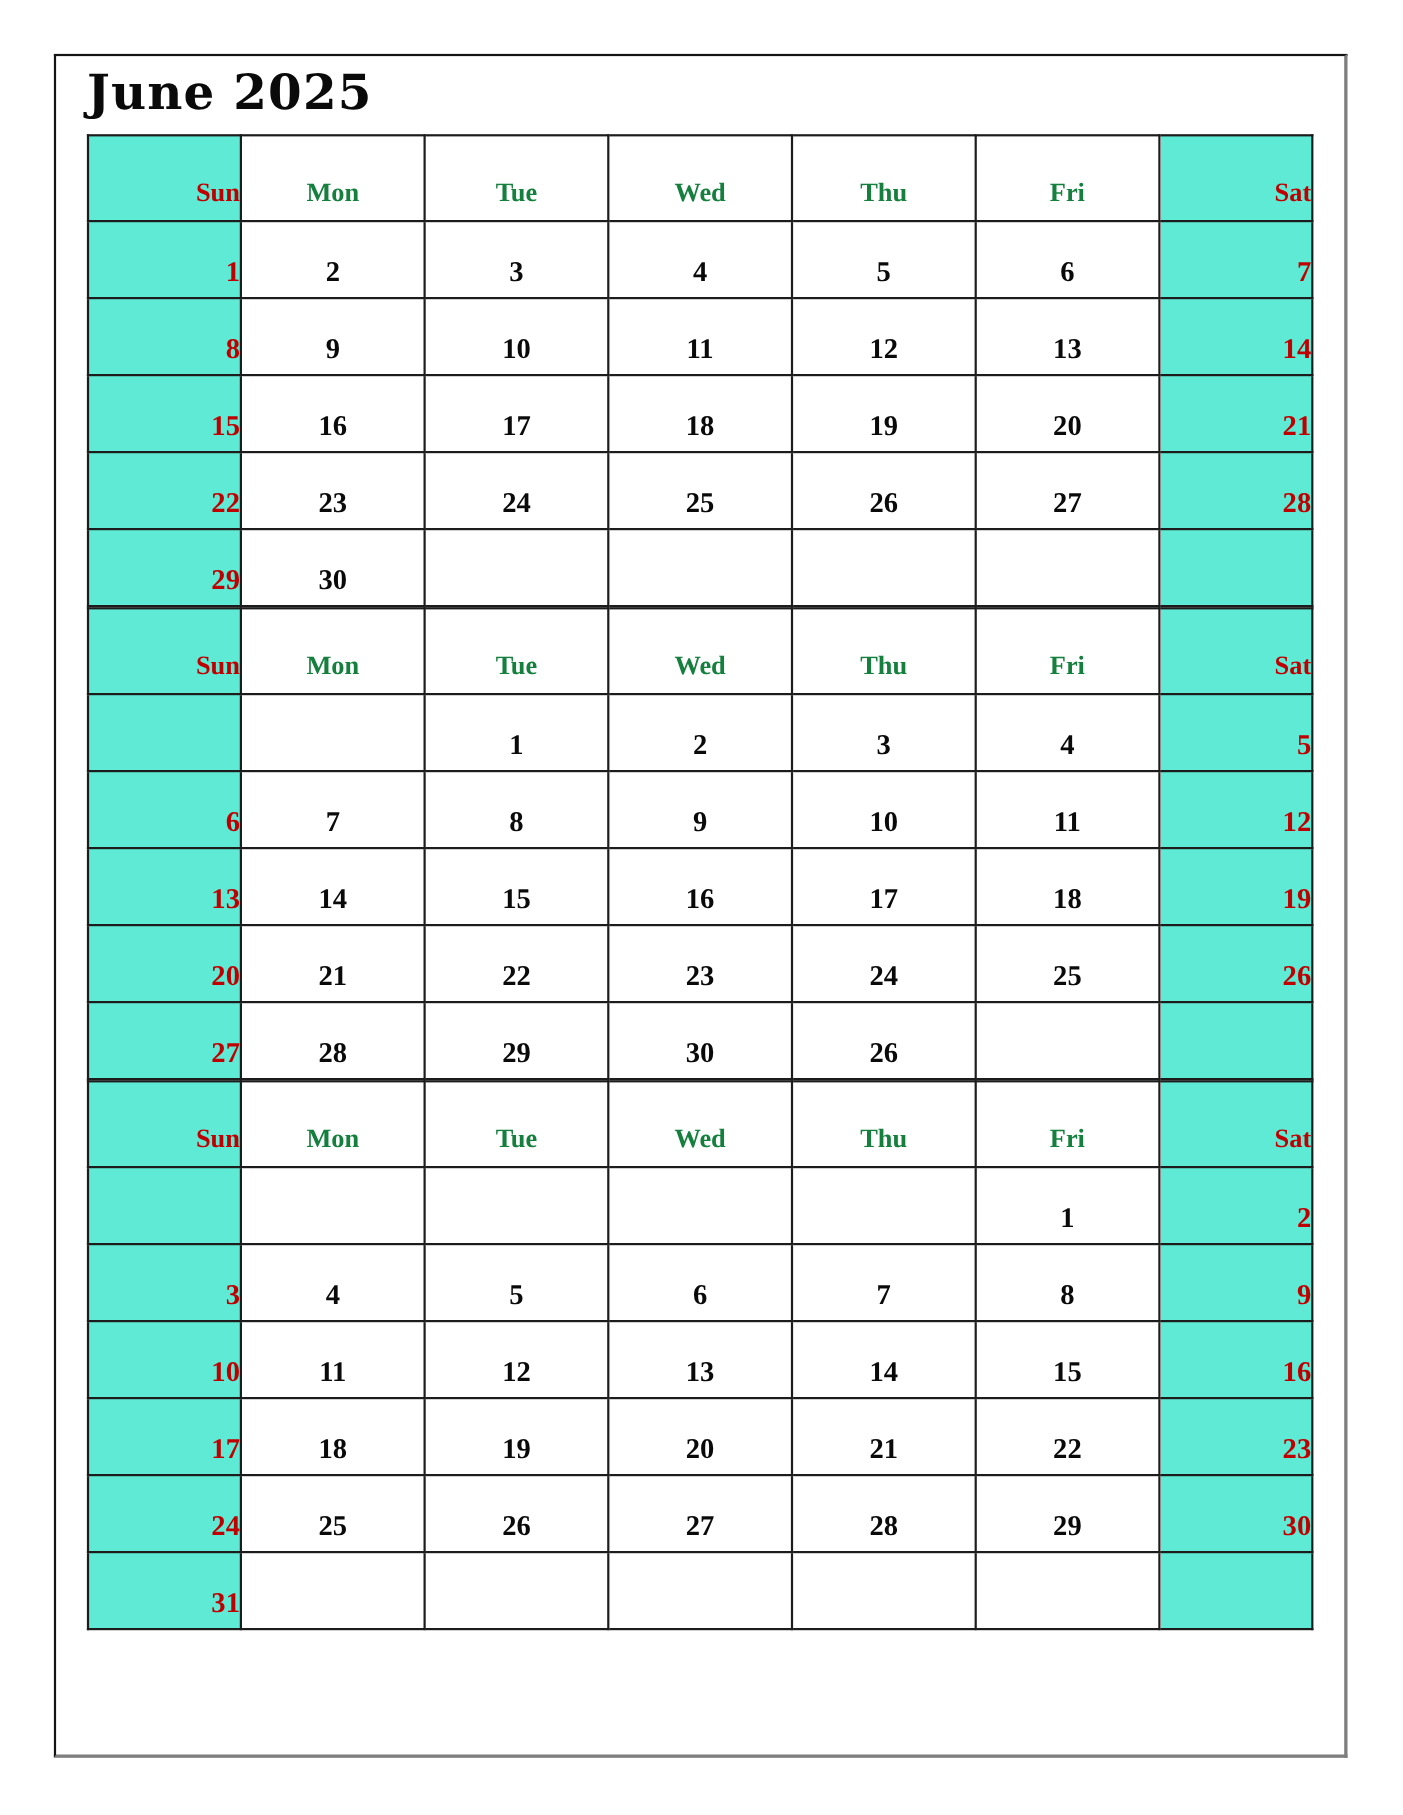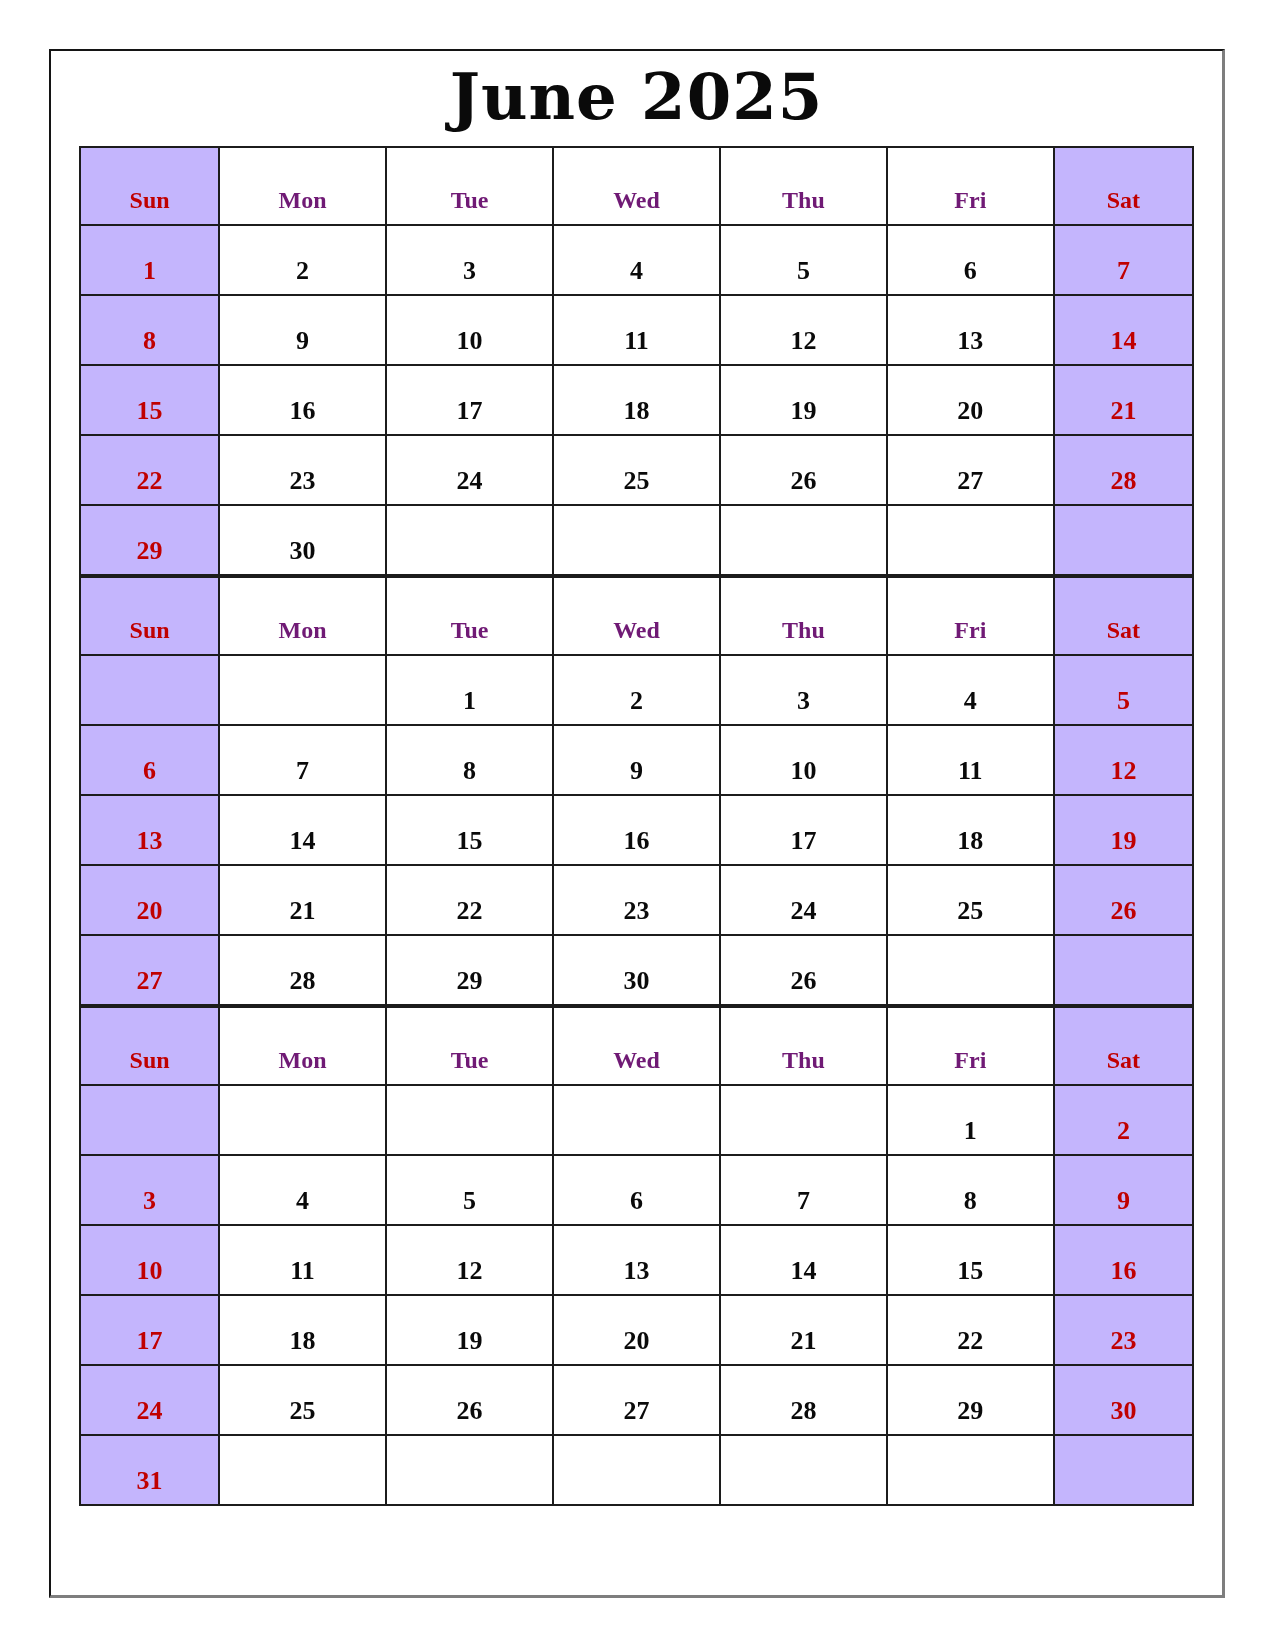--- a/index.html
+++ b/index.html
@@ -11,39 +11,39 @@
     position:absolute; left:49px; top:49px;
     width:1176px; height:1549px; box-sizing:border-box;
     background:#ffffff;
     border-top:2px solid #141414;
     border-left:2px solid #141414;
     border-right:3px solid #7e7e7e;
     border-bottom:3px solid #7e7e7e;
     padding:0 28px;
   }
   .month-title {
-    margin:0; text-align:center;
+    margin:0; 
     font-family:"DejaVu Serif", serif;
-    font-weight:bold; font-size:64px; line-height:1.2;
+    font-weight:bold; font-size:44px; line-height:1.2;
     color:#0a0a0a; letter-spacing:1px;
   }
   .month-title.first { margin:8px 0 10px 0; }
   .month-title.mid   { margin:36px 0 10px 0; }
   table.cal {
     width:100%; border-collapse:collapse; table-layout:fixed;
   }
   table.cal th, table.cal td {
     border:2px solid #1c1c1c;
     text-align:center; vertical-align:bottom;
     font-family:"Liberation Serif", serif; font-weight:bold;
     overflow:hidden;
   }
-  table.cal th { height:66px; font-size:24px; padding:0 0 10px 0; color:#701a75; }
+  table.cal th { height:66px; font-size:24px; padding:0 0 10px 0; color:#15803d; }
   table.cal td { height:60px; font-size:26px; padding:0 0 8px 0; color:#0a0a0a; }
-  table.cal .we { background:#c4b5fd; color:#c00000; }
+  table.cal .we { background:#5eead4; color:#c00000;text-align:right; }
 </style>
 </head>
 <body>
 
 <div class="page">
 
   <h2 class="month-title first">June 2025</h2>
   <table class="cal">
     <colgroup>
       <col style="width:12.5%">

